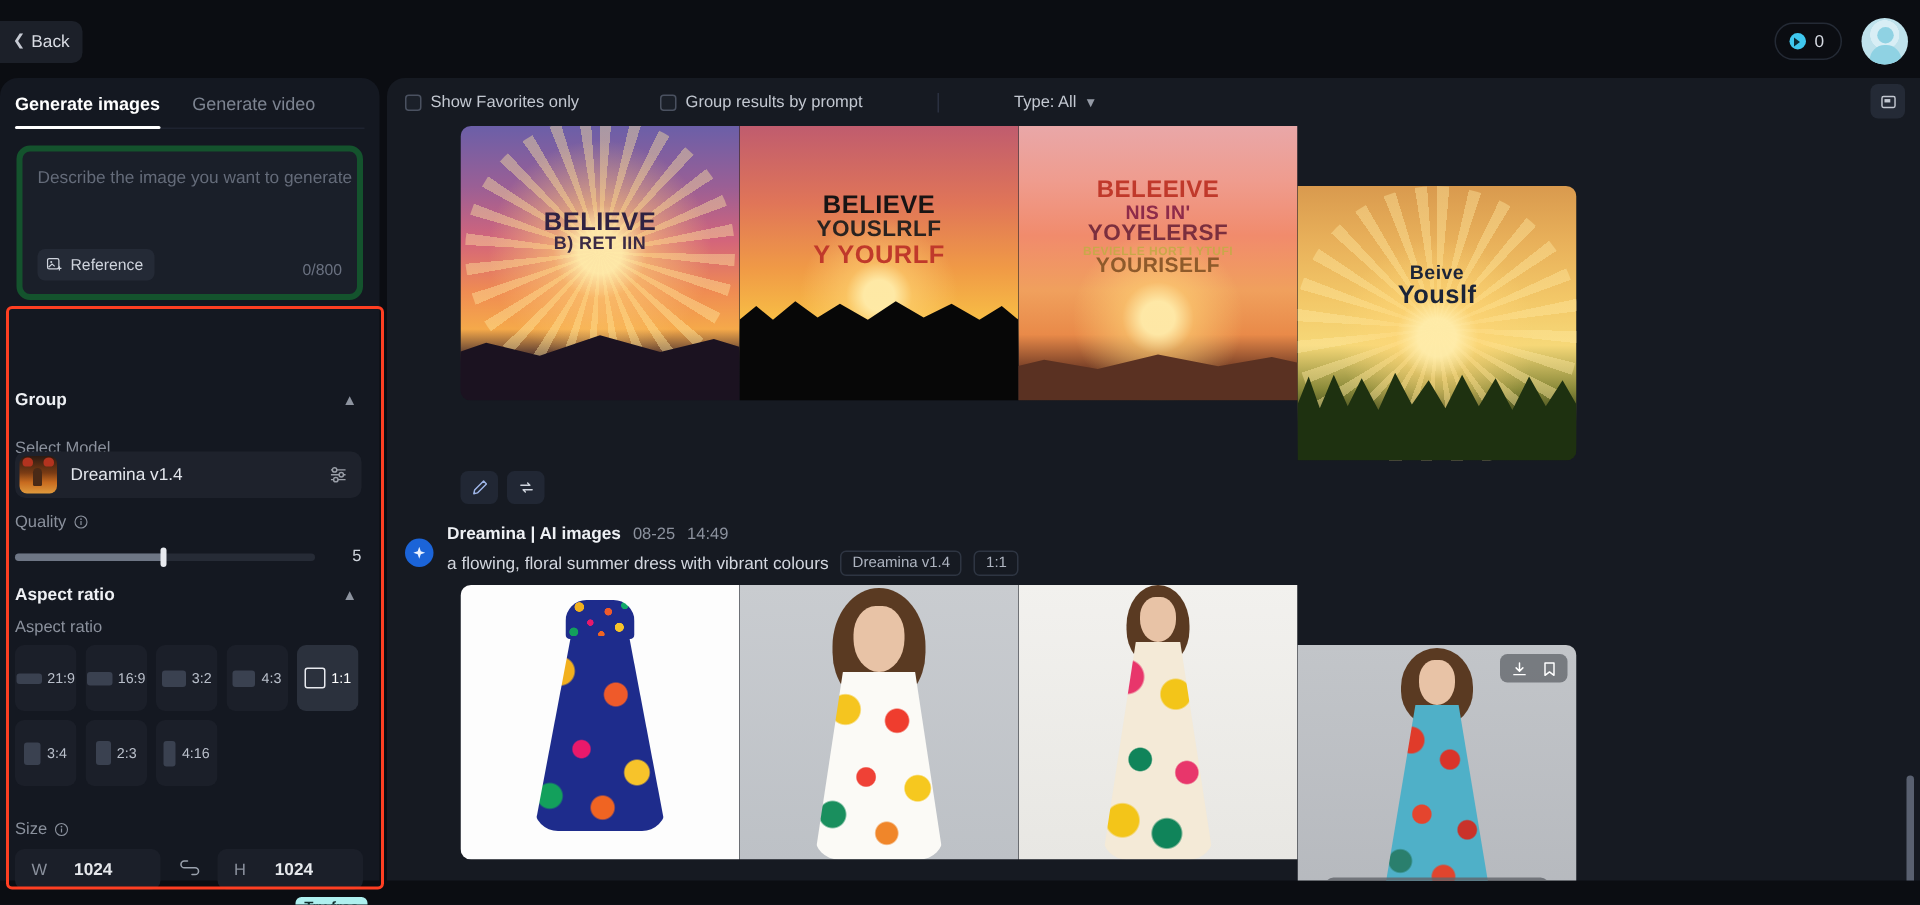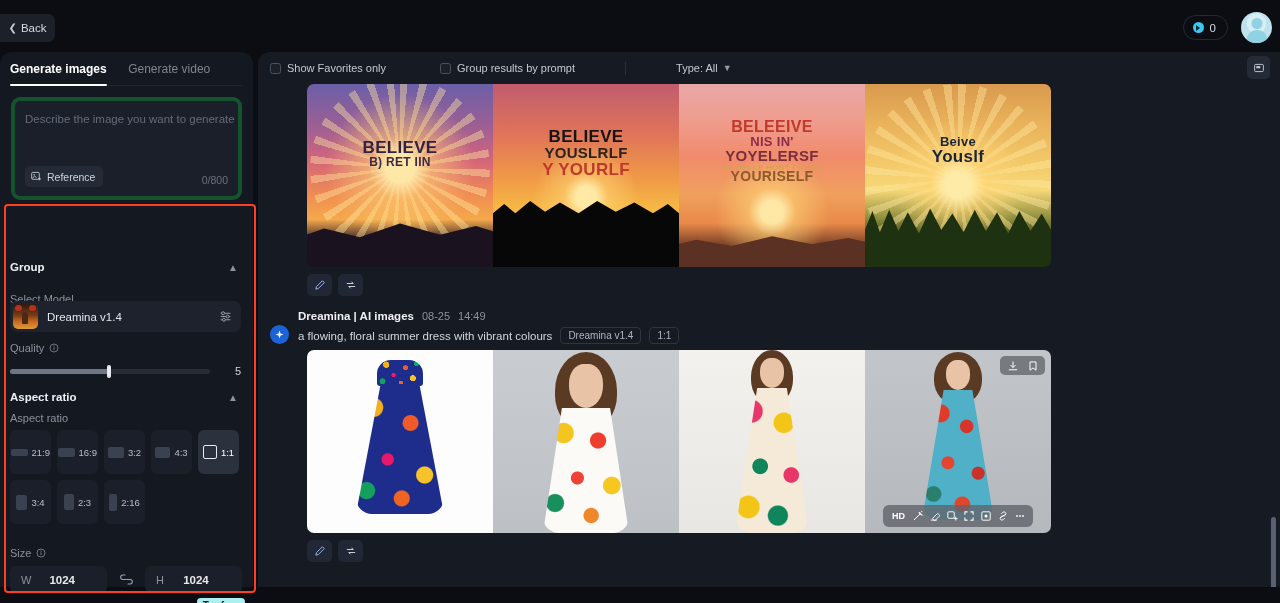--- a/index.html
+++ b/index.html
@@ -145,29 +145,29 @@
   .type-caret { font-size: 9px; color: #949aa6; }
   .export-btn {
     position: absolute; right: 10px; top: 4px; width: 23px; height: 23px; border-radius: 5px;
     background: #242a36; display: flex; align-items: center; justify-content: center; cursor: pointer;
   }
 
   .result-row { position: relative; }
   .img-strip { display: flex; margin-left: 49px; }
   .tile { width: 186px; height: 183px; position: relative; overflow: hidden; }
   .tile.r1 { border-radius: 7px 0 0 7px; }
-  .tile.r4 { border-radius: 0 7px 7px 0; }
+  .tile.r4 { border-radius: 0 7px 7px 0; margin-top: 40px; }
 
   .act-row { display: flex; gap: 6px; margin: 7px 0 0 49px; }
   .act-btn {
     width: 25px; height: 22px; background: #212734; border-radius: 5px;
     display: flex; align-items: center; justify-content: center; cursor: pointer;
   }
 
-  .meta { display: flex; align-items: flex-end; margin: 14px 17px 6px 12px; }
+  .meta { display: flex; align-items: center; margin: 14px 17px 6px 12px; }
   .meta-avatar {
     width: 19px; height: 19px; border-radius: 50%; background: #1b64d8; flex: none; margin-top: 2px;
     display: flex; align-items: center; justify-content: center;
   }
   .meta-body { margin-left: 9px; }
   .meta-line1 { display: flex; align-items: baseline; gap: 8px; }
   .meta-app { font-size: 11.5px; font-weight: bold; color: #eef0f4; }
   .meta-date, .meta-time { font-size: 11px; color: #8b919d; }
   .meta-line2 { display: flex; align-items: center; gap: 8px; margin-top: 5px; }
   .meta-prompt { font-size: 11.5px; color: #d2d6de; }
@@ -362,21 +362,21 @@
         <div class="ar-btn">
           <span class="ar-shape" style="width:11px;height:15px"></span>
           <span class="ar-lbl">3:4</span>
         </div>
         <div class="ar-btn">
           <span class="ar-shape" style="width:10px;height:16px"></span>
           <span class="ar-lbl">2:3</span>
         </div>
         <div class="ar-btn">
           <span class="ar-shape" style="width:8px;height:17px"></span>
-          <span class="ar-lbl">2:16</span>
+          <span class="ar-lbl">4:16</span>
         </div>
       </div>
     </div>
 
     <div class="sub-label" style="top:495px; display:flex; align-items:center; gap:5px;">
       <span>Size</span>
       <svg width="10" height="10" viewBox="0 0 16 16">
         <circle cx="8" cy="8" r="6.4" fill="none" stroke="#8b919d" stroke-width="1.2"></circle>
         <path d="M8 7v4.2" stroke="#8b919d" stroke-width="1.3"></path>
           <circle cx="8" cy="4.9" r=".95" fill="#8b919d"></circle>

